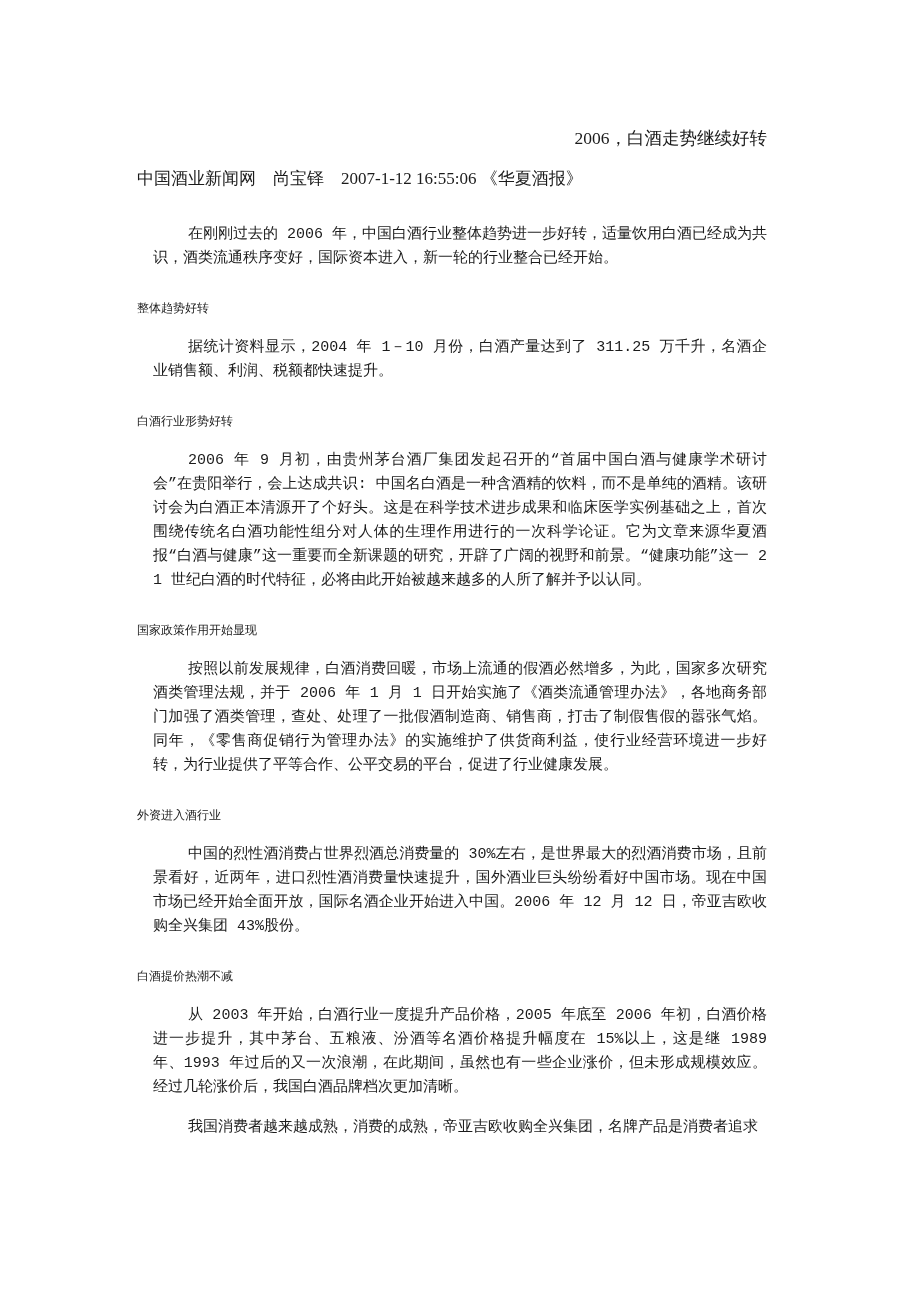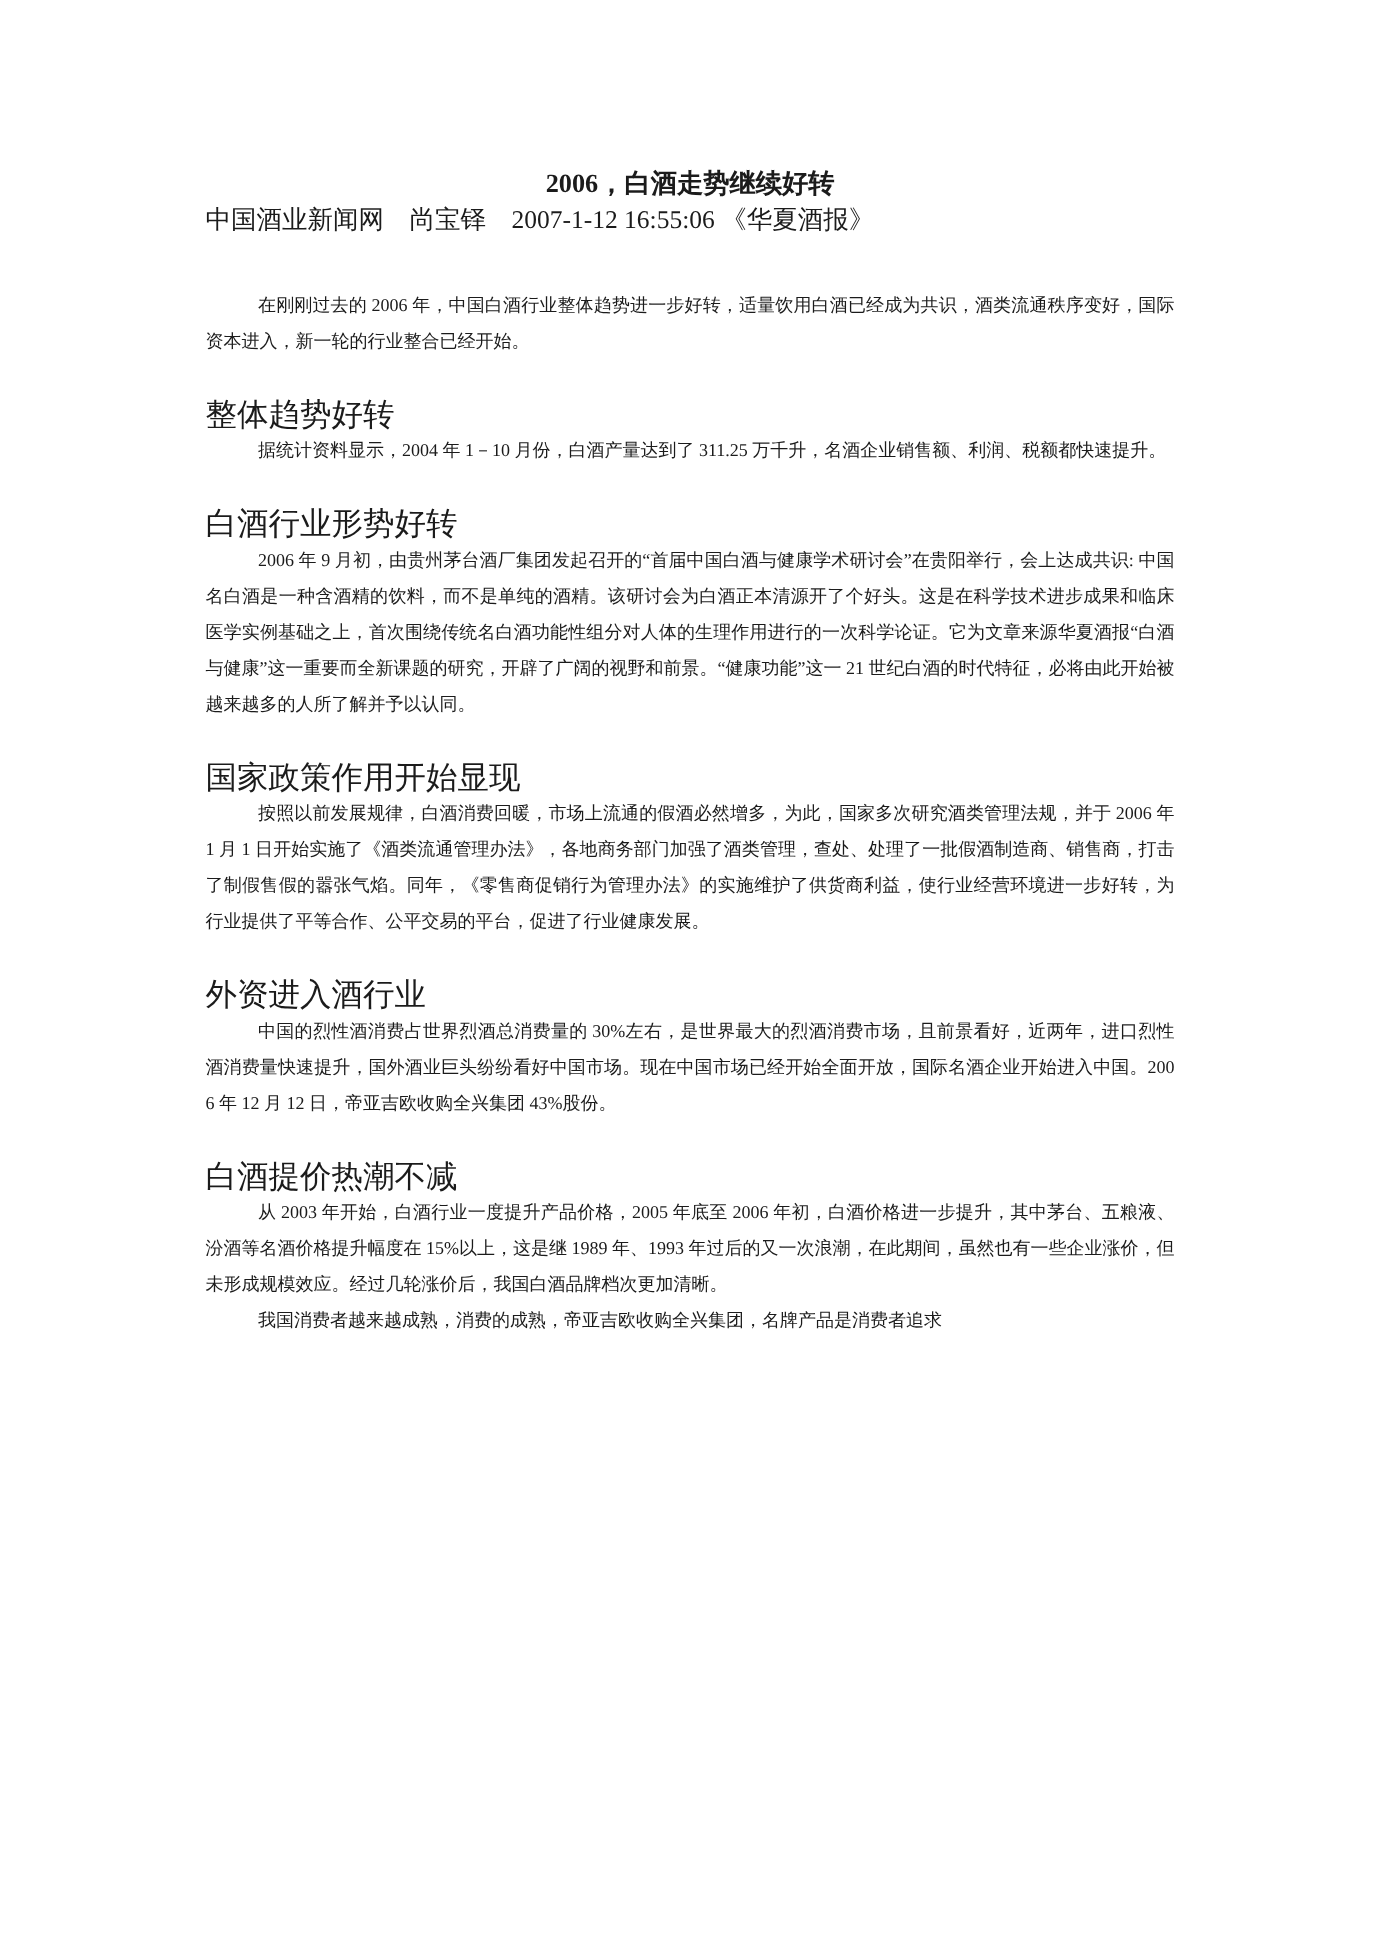--- a/index.html
+++ b/index.html
@@ -11,48 +11,49 @@
     font-family: "Liberation Serif", "DejaVu Serif", serif;
     overflow: hidden;
   }
   .page {
     box-sizing: border-box;
     width: 920px;
     height: 1302px;
     padding: 110px 137px 0 137px;
   }
   .title {
-    text-align: center;
-    font-weight: bold;
+    text-align: right;
+    font-weight: normal;
     font-size: 17.5px;
     line-height: 25px;
-    margin: 0;
+    margin: 16px;
   }
   .byline {
     text-align: left;
     font-size: 17px;
     line-height: 24px;
     margin: 0;
   }
   .intro { margin-top: 32px; }
   .section { margin-top: 25px; }
   .section-heading {
-    font-size: 21px;
+    font-size: 12px;
     line-height: 24px;
     font-weight: normal;
     margin: 0;
   }
   p.para {
-    margin: 0;
-    font-size: 12px;
+    margin: 16px;
+    font-size: 15px;
     line-height: 24px;
     text-align: justify;
     text-justify: inter-ideograph;
     text-indent: 35px;
     word-break: break-all;
+    font-family: Liberation Mono, monospace;
   }
 </style>
 </head>
 <body>
 
 <div class="page">
 
   <h1 class="title">2006，白酒走势继续好转</h1>
   <div class="byline">中国酒业新闻网　尚宝铎　2007-1-12 16:55:06 《华夏酒报》</div>
 

